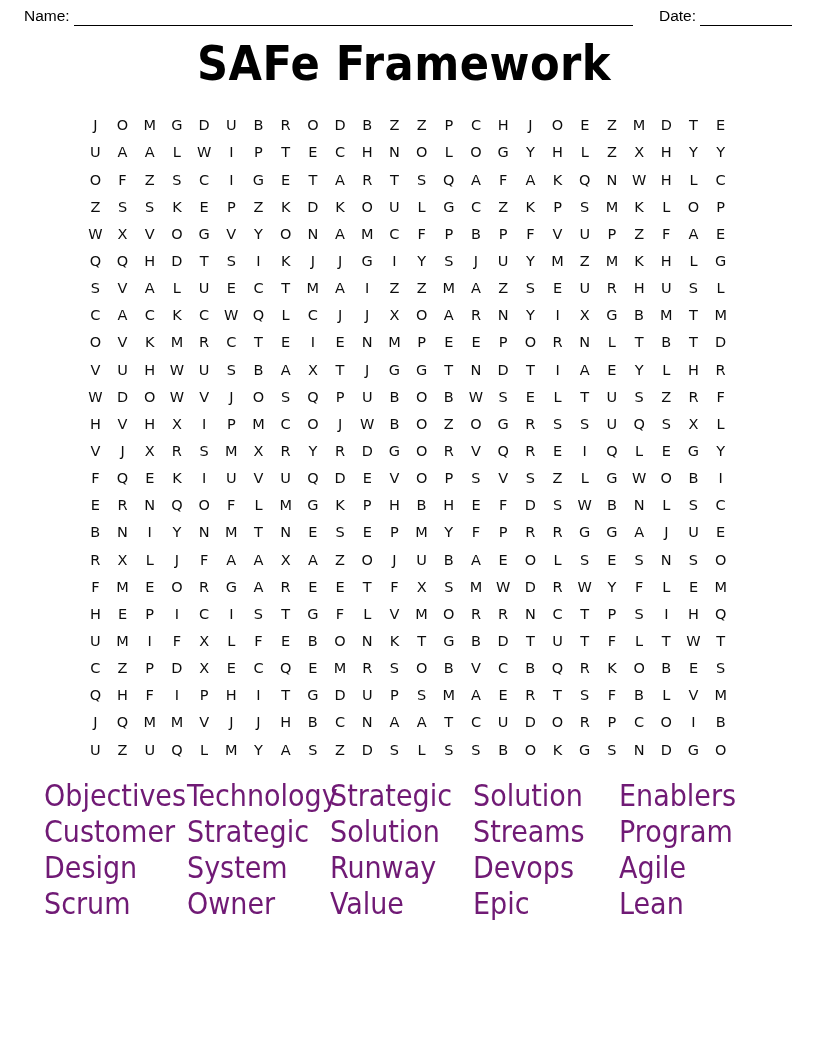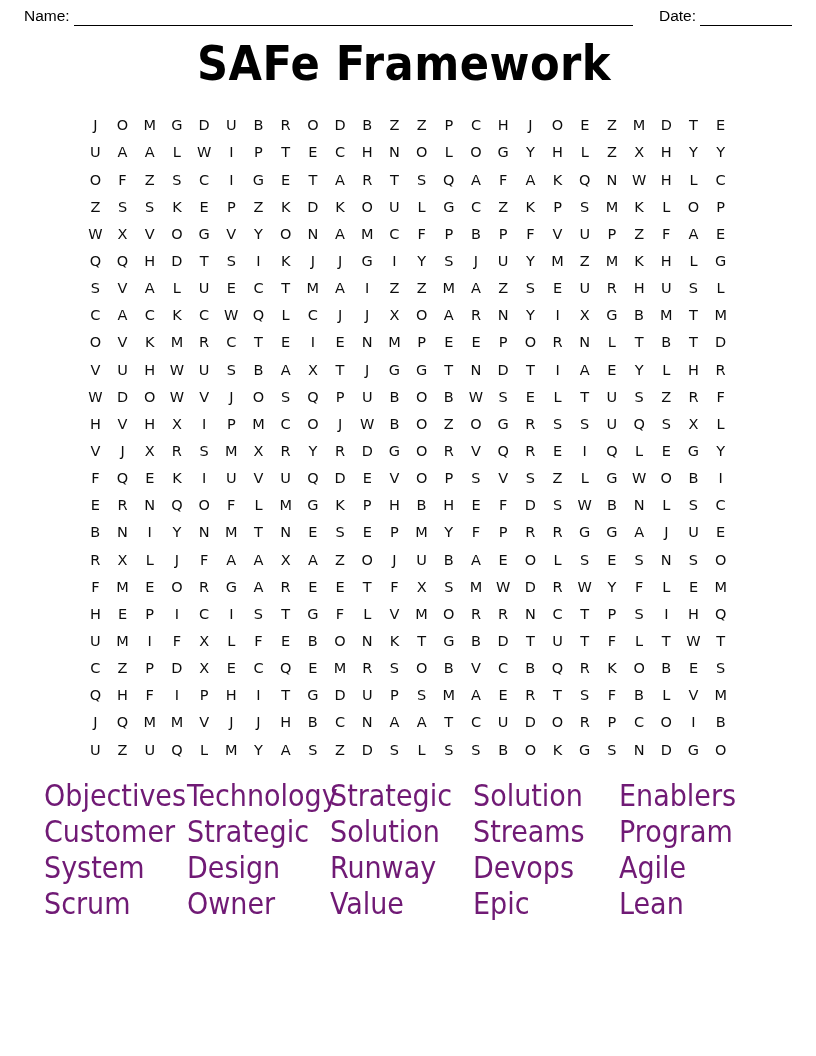--- a/index.html
+++ b/index.html
@@ -702,22 +702,22 @@
     <div class="word">Objectives</div>
     <div class="word">Technology</div>
     <div class="word">Strategic</div>
     <div class="word">Solution</div>
     <div class="word">Enablers</div>
     <div class="word">Customer</div>
     <div class="word">Strategic</div>
     <div class="word">Solution</div>
     <div class="word">Streams</div>
     <div class="word">Program</div>
+    <div class="word">Design</div>
     <div class="word">System</div>
-    <div class="word">Design</div>
     <div class="word">Runway</div>
     <div class="word">Devops</div>
     <div class="word">Agile</div>
     <div class="word">Scrum</div>
     <div class="word">Owner</div>
     <div class="word">Value</div>
     <div class="word">Epic</div>
     <div class="word">Lean</div>
     <div class="word"></div>
   </div>

